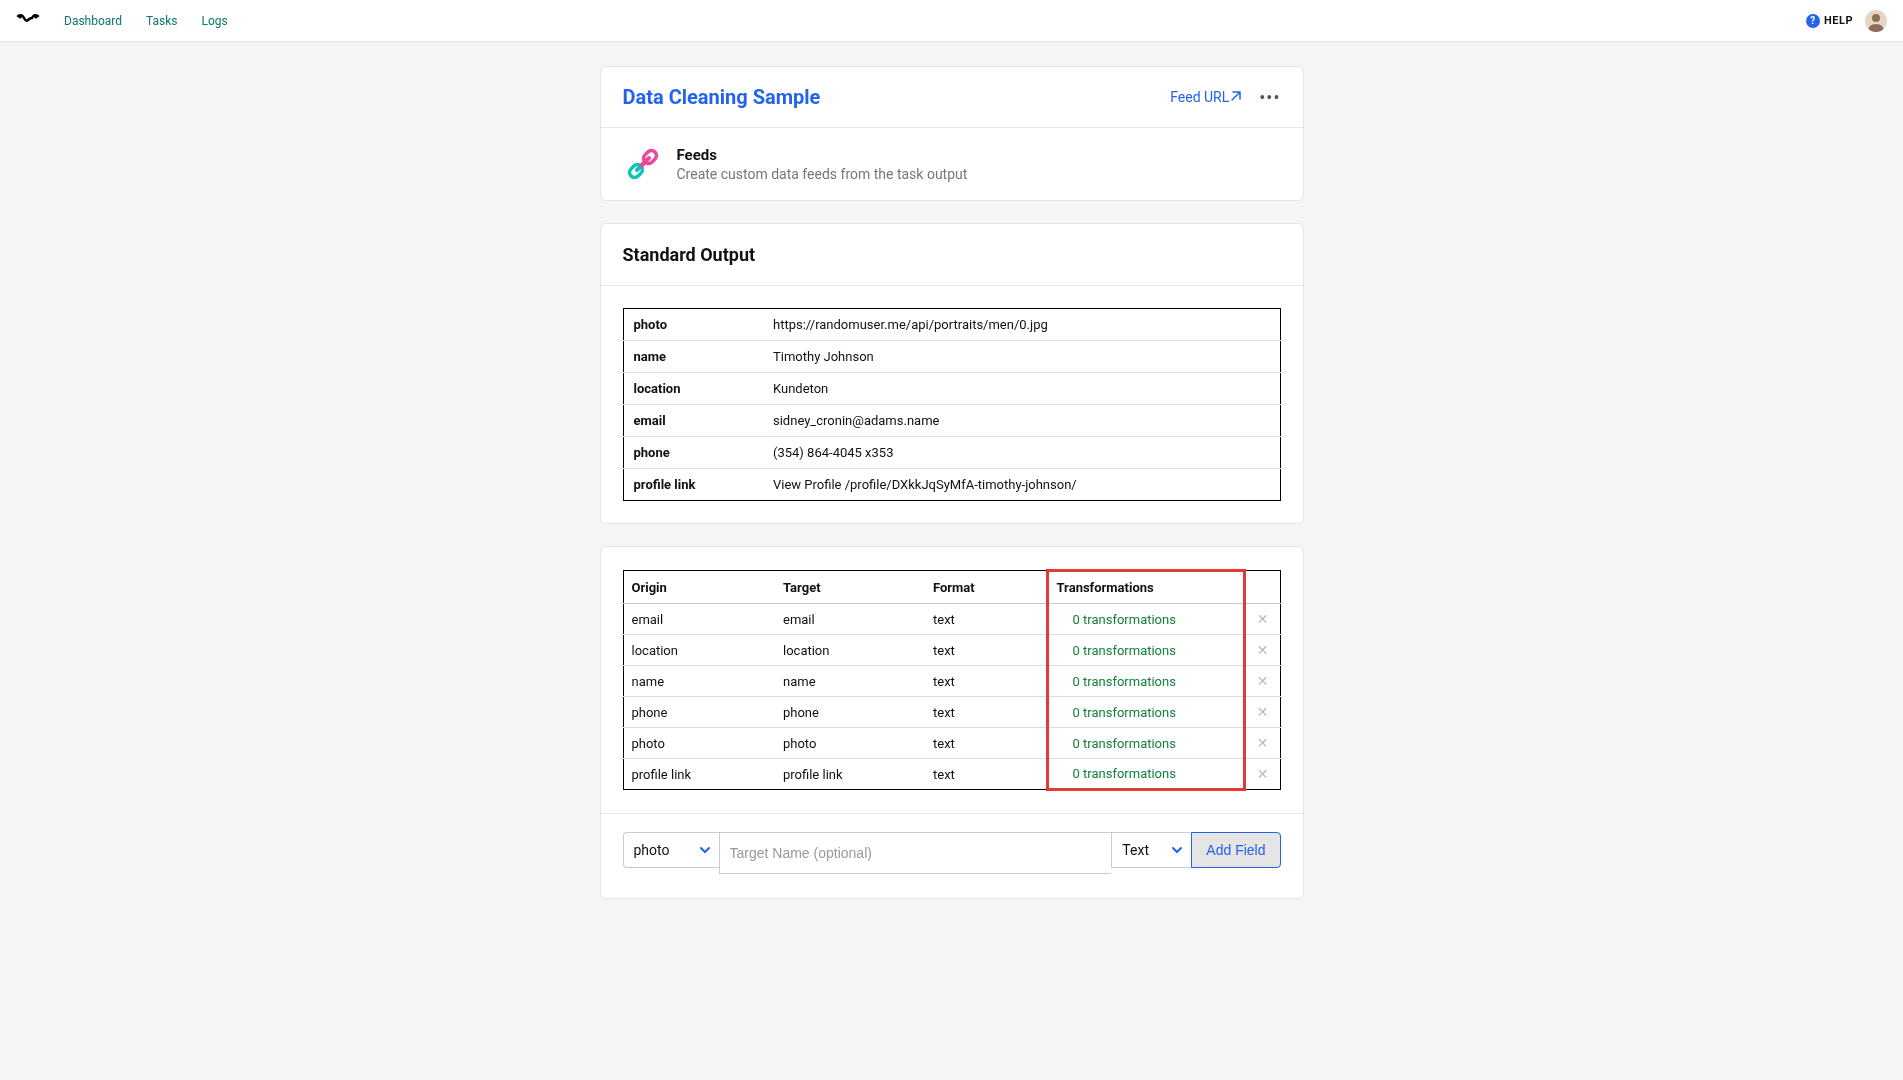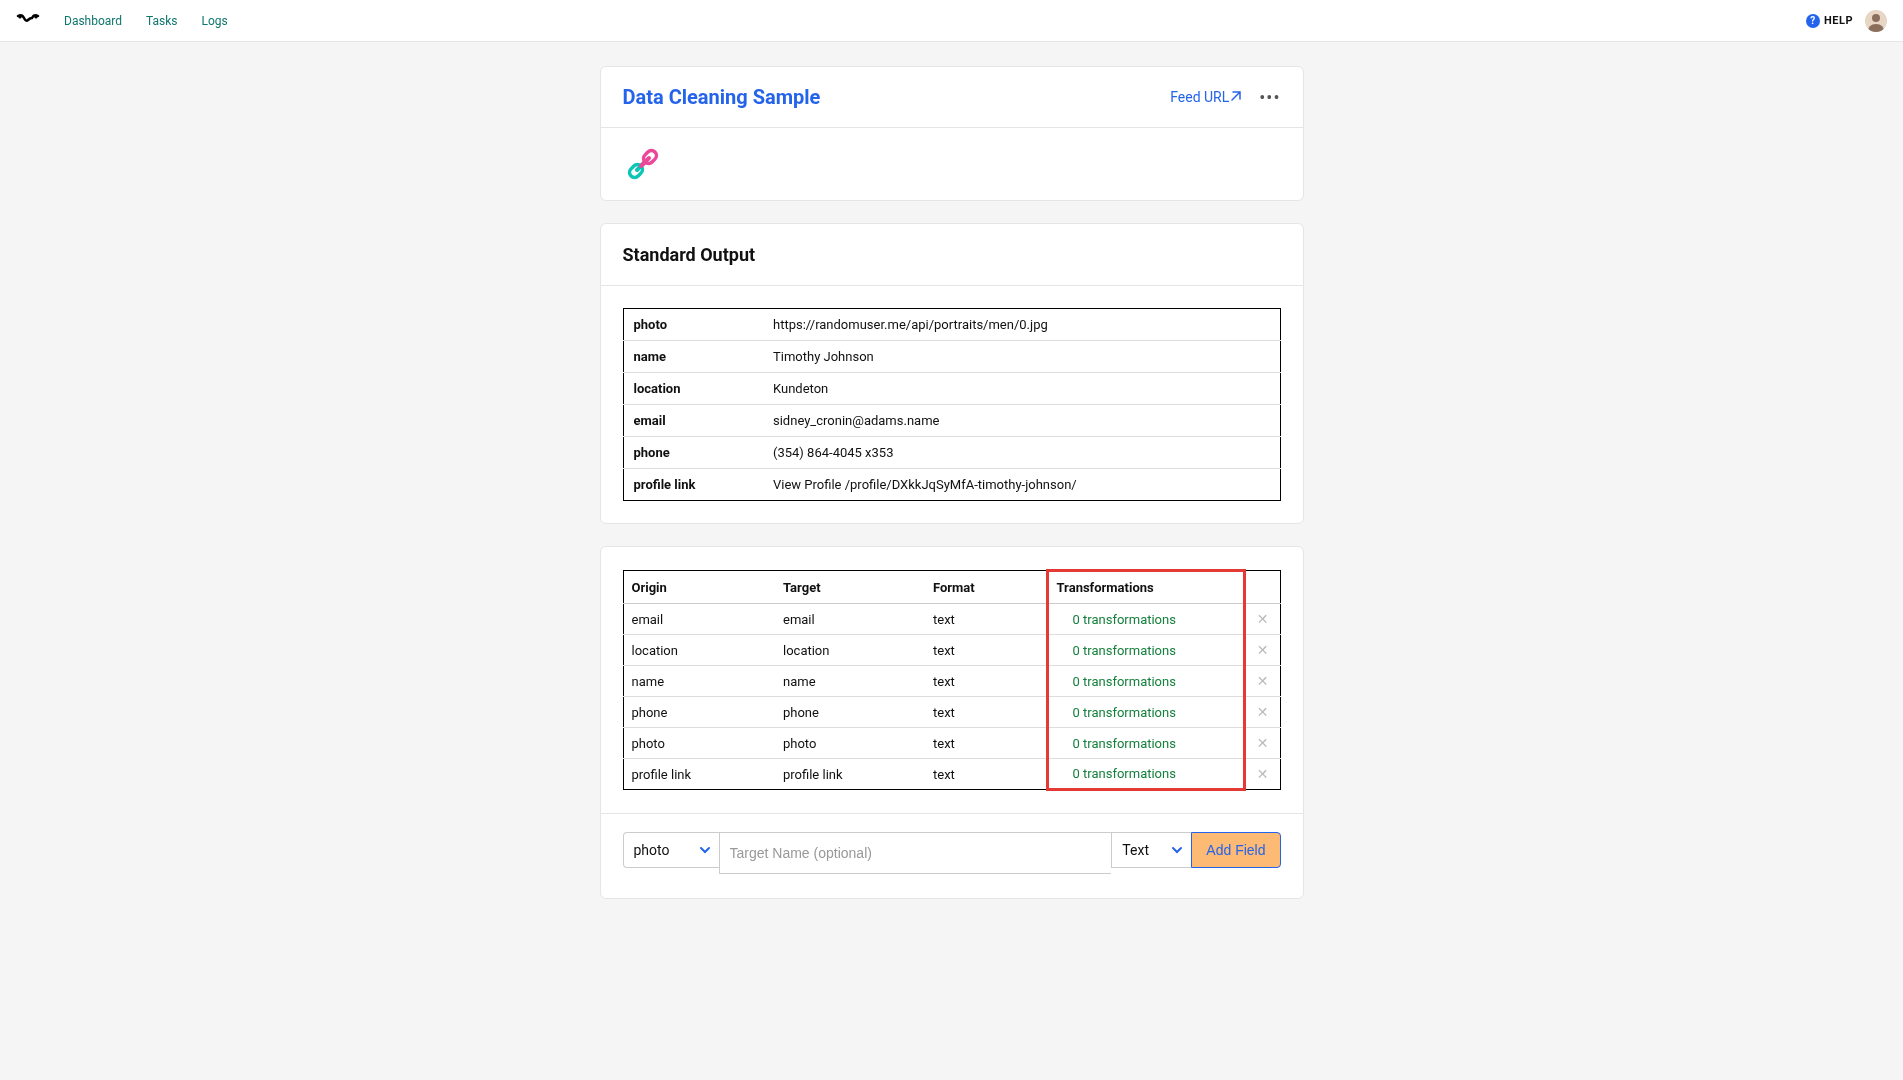--- a/index.html
+++ b/index.html
@@ -66,21 +66,21 @@
   .col-del { width: 36px; text-align: center; }
   .del-x { color: #bbb; cursor: pointer; font-size: 14px; }
 
   .add-row { padding: 18px 22px 24px; display: flex; gap: 0; align-items: stretch; border-top: 1px solid #e5e5e5; }
   .select { position: relative; border: 1px solid #ccc; border-radius: 4px; height: 36px; display: flex; align-items: center; padding: 0 30px 0 10px; font-size: 14px; background: #fff; cursor: pointer; }
   .select .chev { position: absolute; right: 8px; color: #2463eb; }
   .sel-origin { width: 96px; border-top-right-radius: 0; border-bottom-right-radius: 0; border-right: none; }
   .input-target { flex: 1; border: 1px solid #ccc; height: 42px; padding: 0 10px; font-size: 14px; outline: none; border-left: 1px solid #ccc; border-right: none; border-radius: 0; }
   .input-target::placeholder { color: #999; }
   .sel-format { width: 80px; border-radius: 0; border-right: none; }
-  .btn-add { border: 1px solid #2463eb; color: #2463eb; background: #fdba74; border-radius: 4px; border-top-left-radius: 0; border-bottom-left-radius: 0; padding: 0 14px; font-size: 14px; cursor: pointer; height: 36px; }
+  .btn-add { border: 1px solid #2463eb; color: #2463eb; background: #e5e5e5; border-radius: 4px; border-top-left-radius: 0; border-bottom-left-radius: 0; padding: 0 14px; font-size: 14px; cursor: pointer; height: 36px; }
 
   svg { display: block; }
 </style>
 </head>
 <body>
 
 <div class="topbar">
   <div class="topbar-left">
     <span class="logo">
       <svg width="24" height="14" viewBox="0 0 24 14">
@@ -127,20 +127,24 @@
     </div>
     <div class="feeds-row">
       <div class="feeds-icon">
         <svg width="40" height="40" viewBox="0 0 40 40">
           <path d="M14 26 L22 18" stroke="#0bc5b5" stroke-width="4" stroke-linecap="round"></path>
           <rect x="6" y="22" width="14" height="10" rx="5" transform="rotate(-45 13 27)" fill="none" stroke="#0bc5b5" stroke-width="3.5"></rect>
           <rect x="20" y="8" width="14" height="10" rx="5" transform="rotate(-45 27 13)" fill="none" stroke="#ec4899" stroke-width="3.5"></rect>
           <path d="M18 22 L26 14" stroke="#ec4899" stroke-width="4" stroke-linecap="round"></path>
         </svg>
       </div>
+      <div>
+        <div class="feeds-title">Feeds</div>
+        <div class="feeds-desc">Create custom data feeds from the task output</div>
+      </div>
     </div>
   </div>
 
   <div class="card">
     <div class="section-title">Standard Output</div>
     <div class="card-body">
       <table class="output">
         <tbody id="output-body">
             <tr>
               <td class="key">photo</td>

